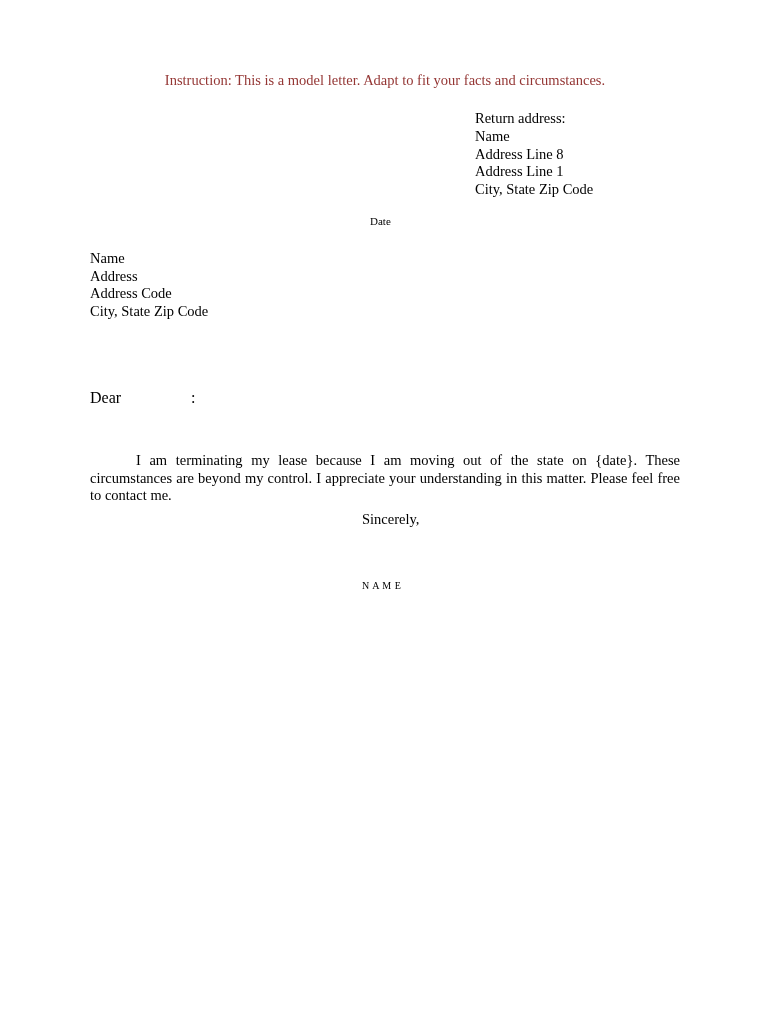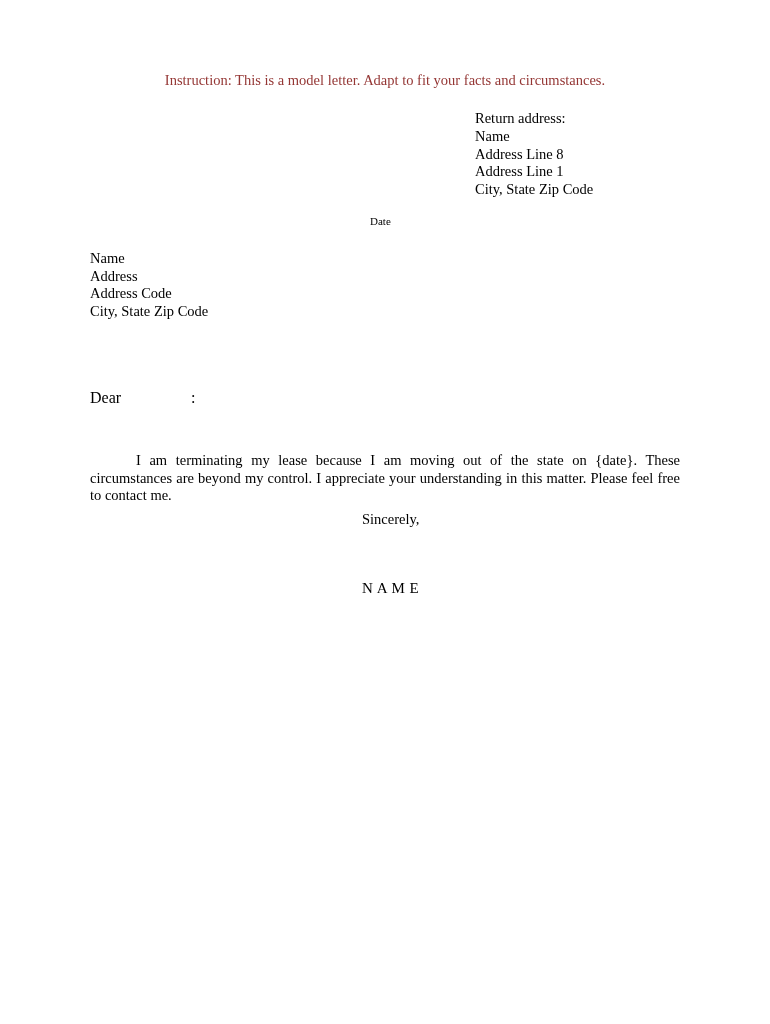--- a/index.html
+++ b/index.html
@@ -85,21 +85,21 @@
     position: absolute;
     left: 362px;
     top: 511px;
     font-size: 14.5px;
     text-align: center;
   }
   .signature {
     position: absolute;
     left: 362px;
     top: 580px;
-    font-size: 15px;
+    font-size: 10px;
     letter-spacing: 0.5px;
   }
 </style>
 </head>
 <body>
 
 <div class="page">
 
   <div class="instruction">Instruction:  This is a model letter.  Adapt to fit your facts and circumstances.</div>
 

